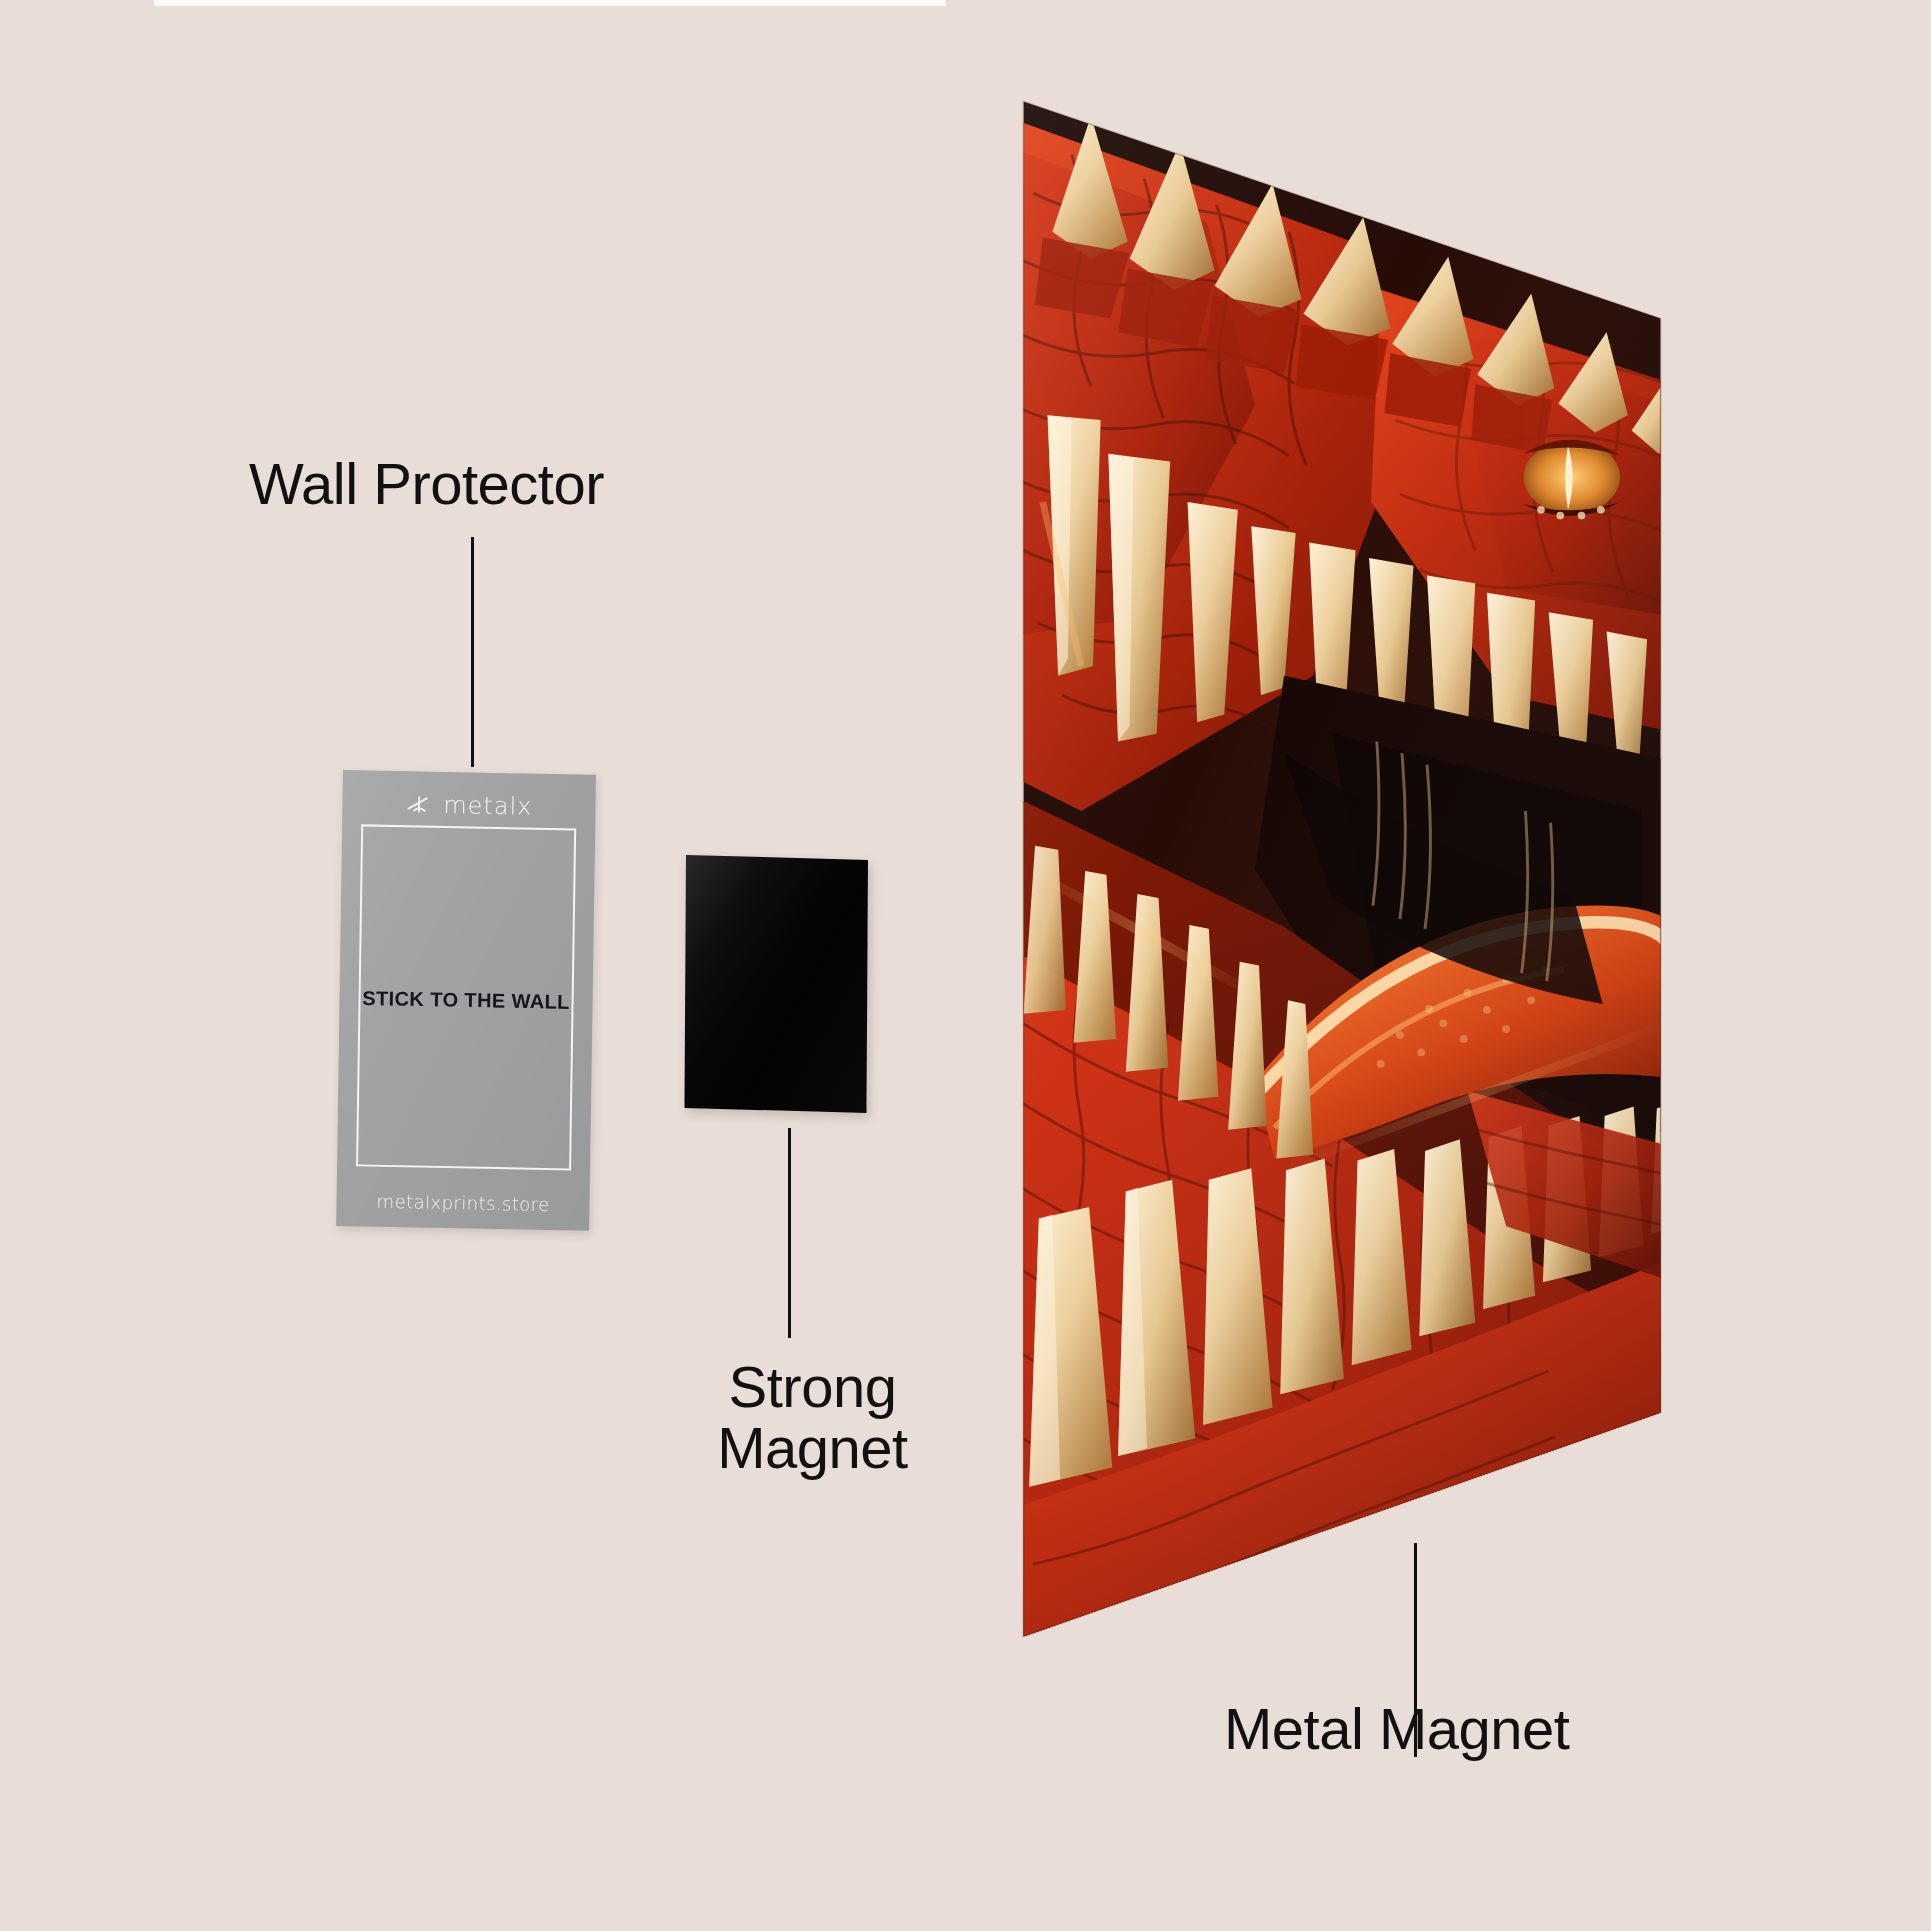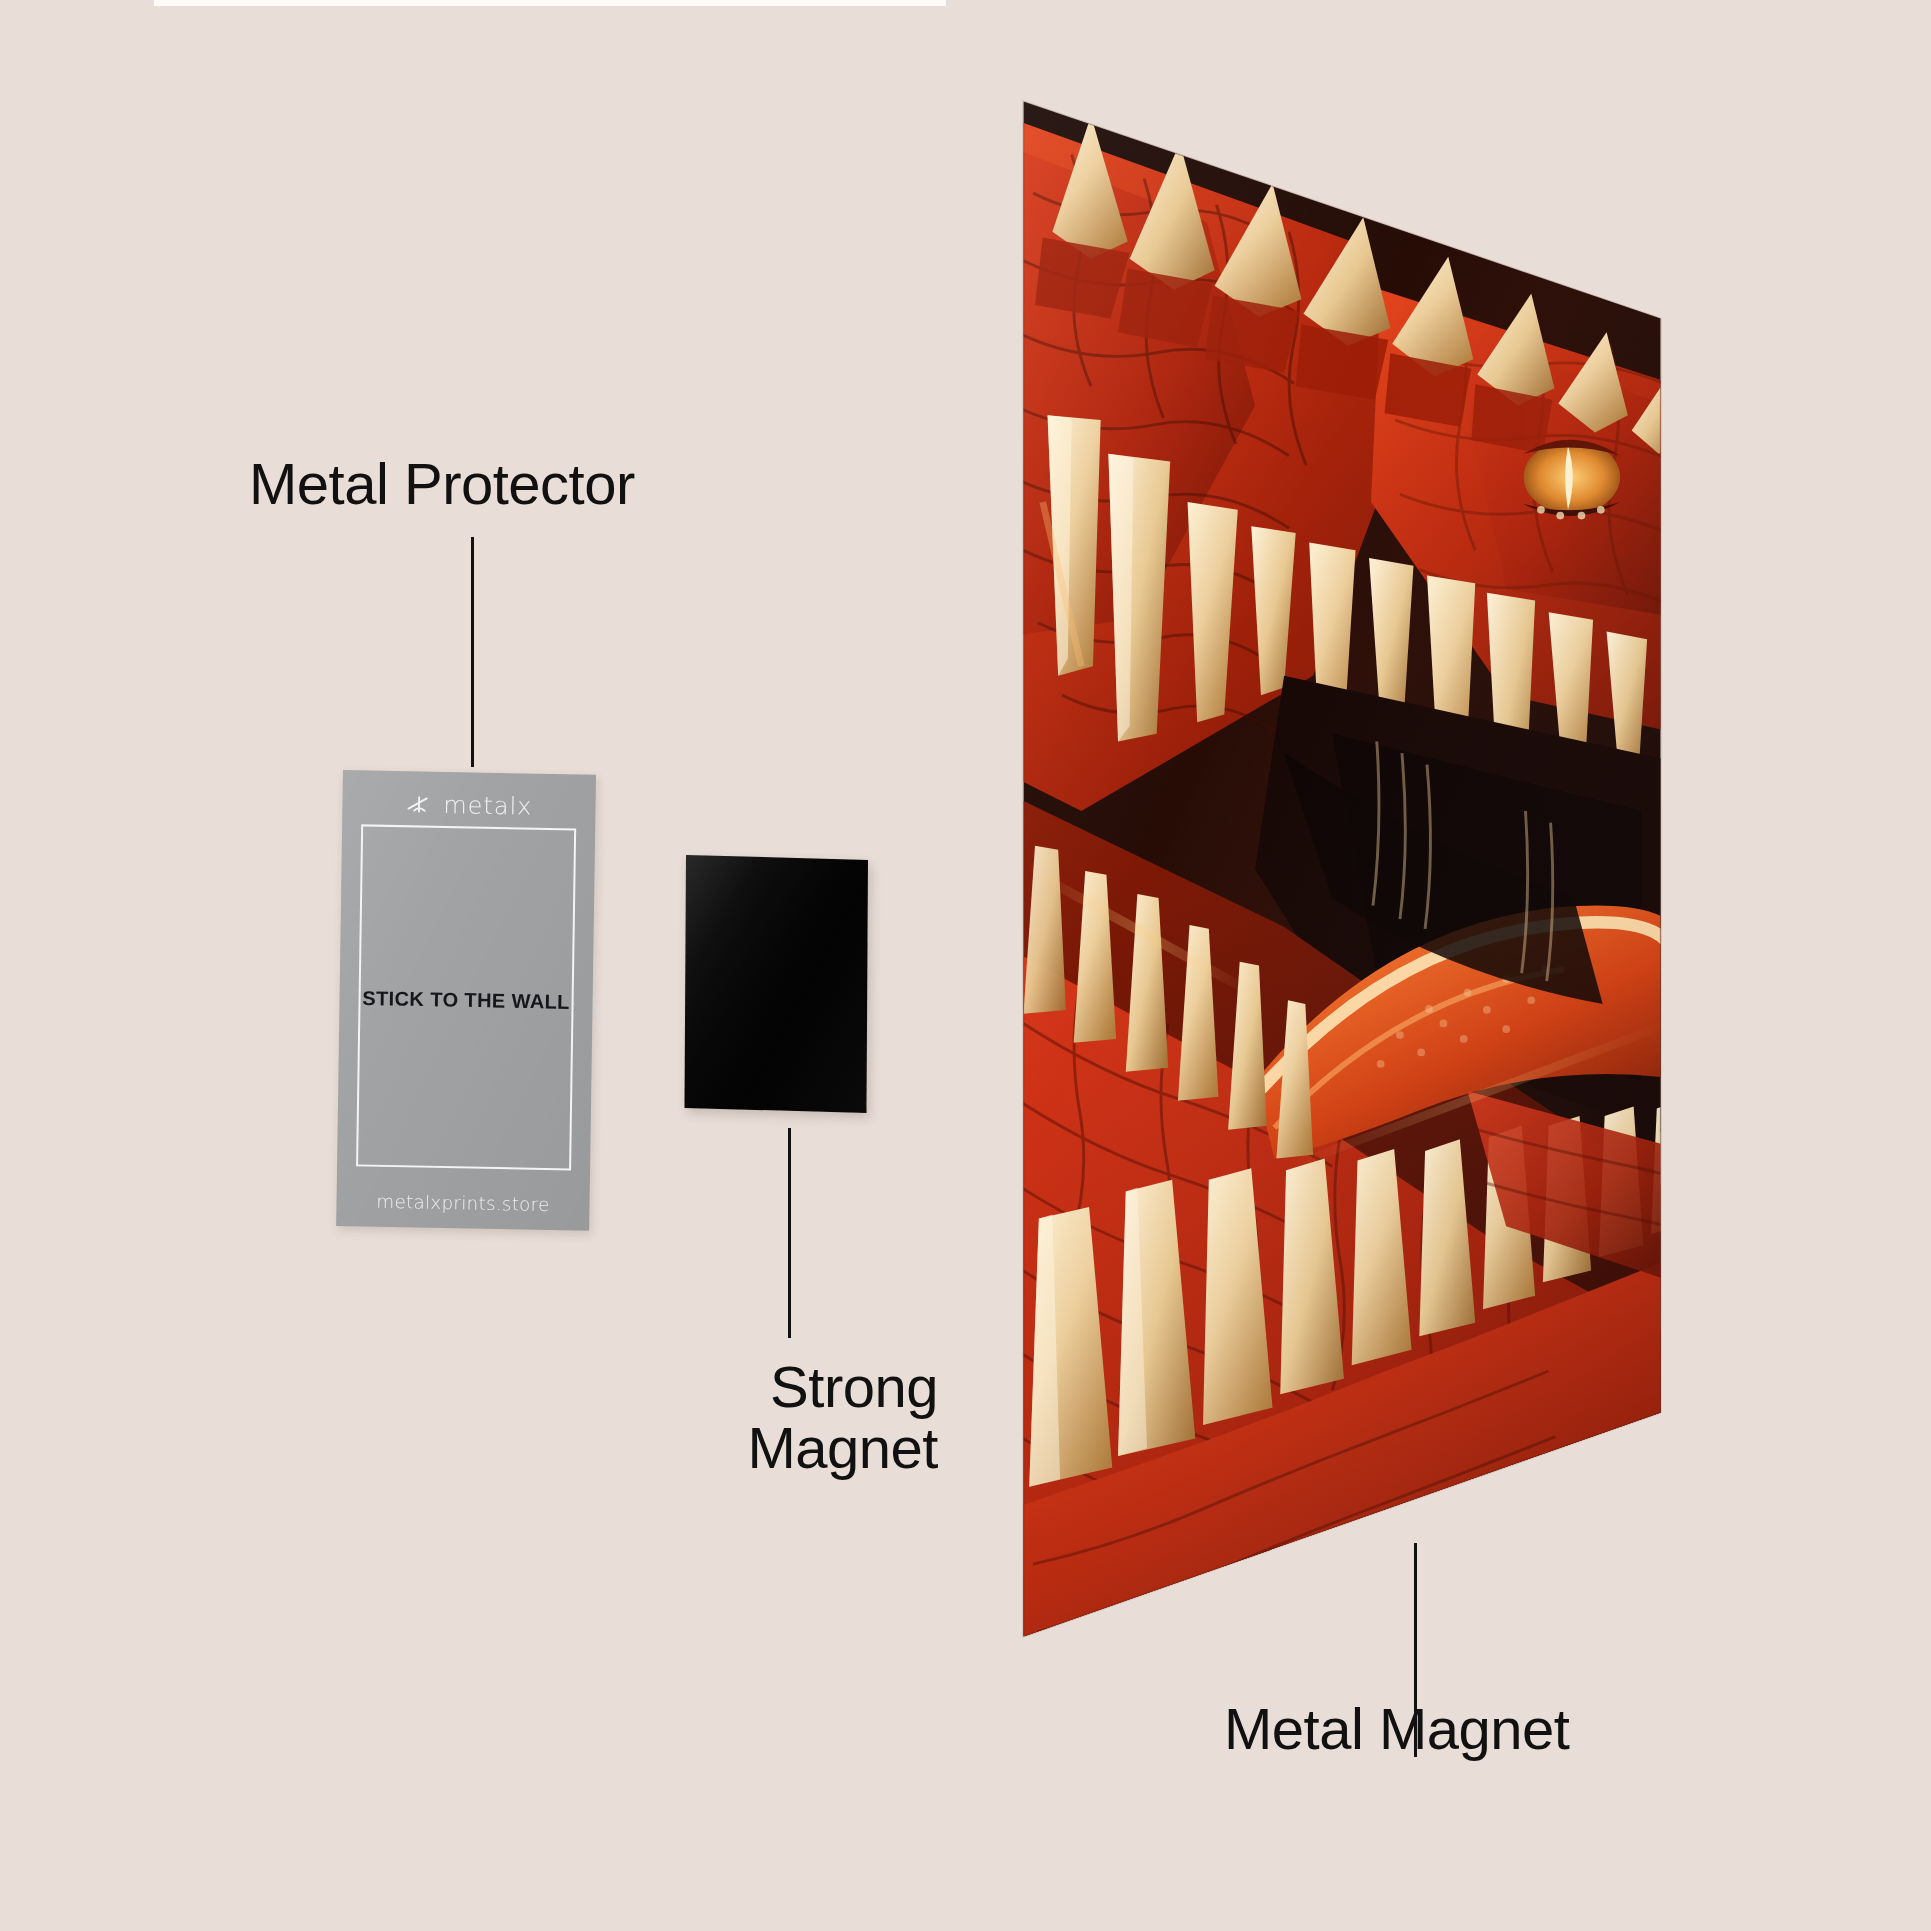--- a/index.html
+++ b/index.html
@@ -17,21 +17,21 @@
   
   .callout{
     position:absolute;
     color:#111111;
     font-weight:400;
     letter-spacing:-0.5px;
     white-space:pre-line;
     line-height:1.05;
   }
   #lbl-wall{left:249px;top:454px;font-size:58px;}
-  #lbl-magnet{left:687px;top:1357px;font-size:58px;text-align:right;width:251px;}
+  #lbl-magnet{left:687px;top:1357px;font-size:58px;text-align:center;width:251px;}
   #lbl-poster{left:1224px;top:1699px;font-size:58px;}
 
   .leader{position:absolute;background:#111111;width:2.9px;}
   #leader-wall{left:471px;top:537px;height:230px;}
   #leader-magnet{left:788px;top:1128px;height:210px;}
   #leader-poster{left:1414px;top:1543px;height:214px;}
 
   
   #wall-protector{
     position:absolute;left:343px;top:770px;width:253px;height:456px;
@@ -364,21 +364,21 @@
   </div>
 
   <div id="magnet">
     <div class="gloss"></div>
   </div>
 
   <div class="leader" id="leader-wall"></div>
   <div class="leader" id="leader-magnet"></div>
   <div class="leader" id="leader-poster"></div>
 
-  <div class="callout" id="lbl-wall">Metal Protector</div>
+  <div class="callout" id="lbl-wall">Wall Protector</div>
 
   <div class="callout" id="lbl-magnet">Strong
 Magnet</div>
 
   <div class="callout" id="lbl-poster">Metal Magnet</div>
 
 </div>
 
 
 </body></html>

